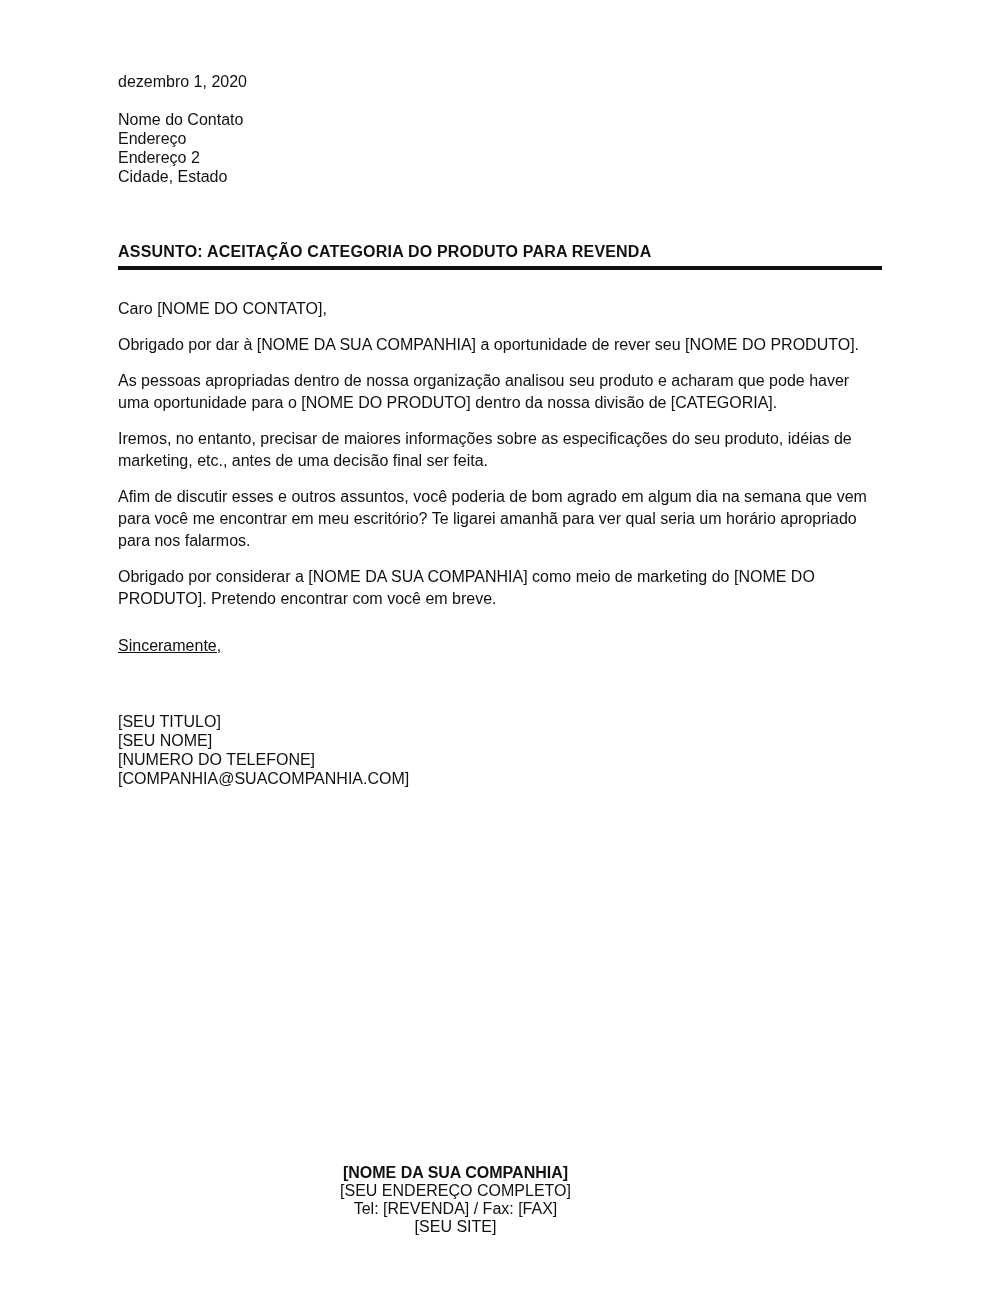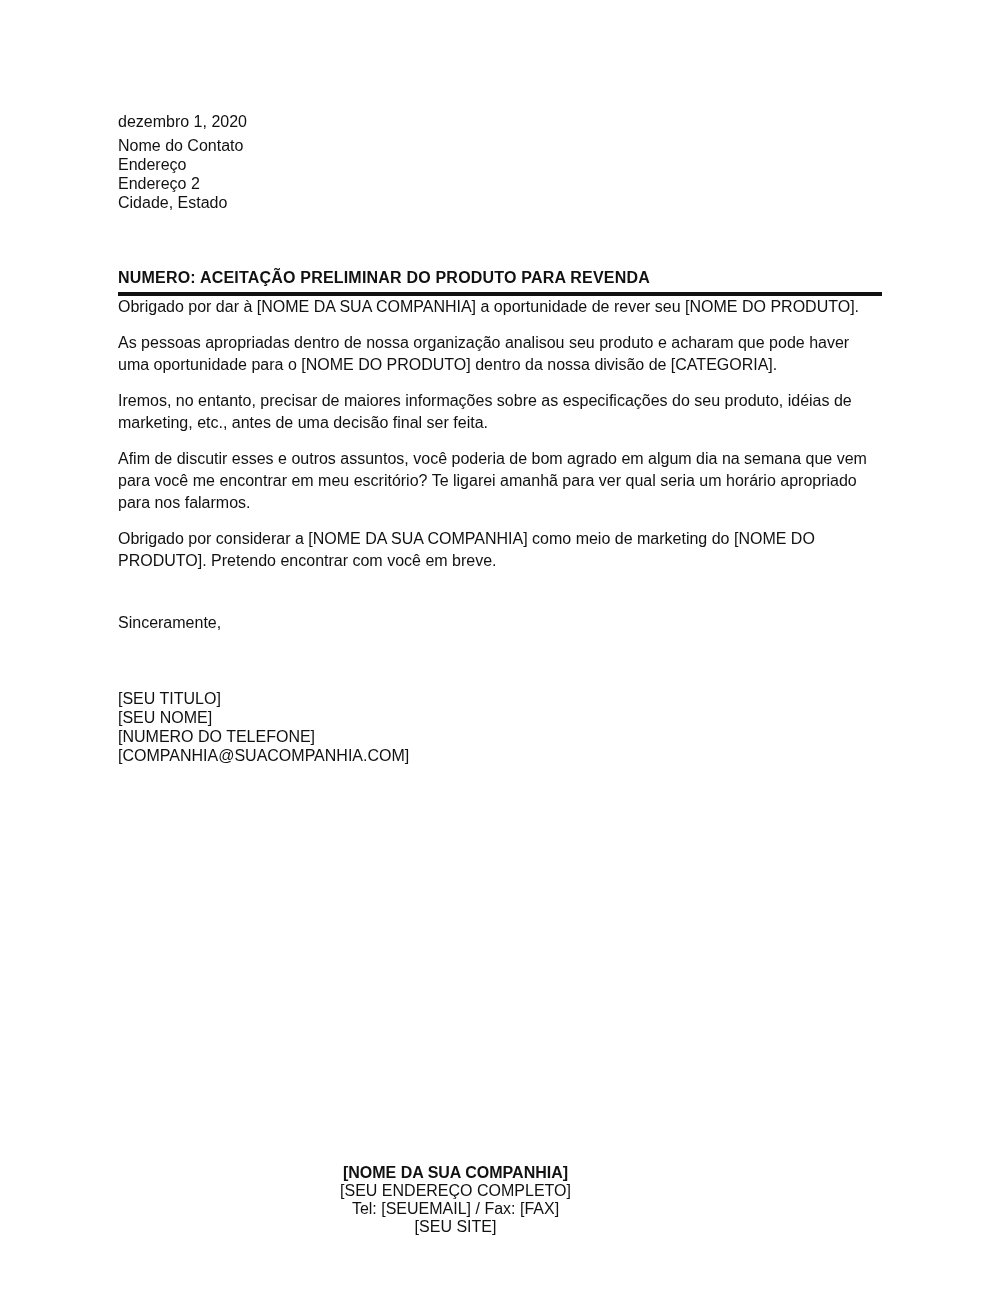--- a/index.html
+++ b/index.html
@@ -12,27 +12,27 @@
     color: #111111;
     font-family: "Liberation Sans", sans-serif;
     font-size: 16px;
     overflow: hidden;
   }
   .content {
     position: absolute;
     left: 118px;
     top: 0;
     width: 764px;
-    padding-top: 112px;
+    padding-top: 72px;
   }
   .date-line {
     line-height: 19px;
   }
   .recipient-block {
-    margin-top: 5px;
+    margin-top: 19px;
   }
   .recipient-block div {
     line-height: 19px;
   }
   .subject {
     margin-top: 56px;
     font-weight: bold;
     line-height: 20px;
     letter-spacing: 0.2px;
   }
@@ -43,22 +43,23 @@
     width: 100%;
   }
   .body-block p {
     line-height: 22px;
     margin-bottom: 14px;
   }
   .body-block p.salutation {
     margin-top: 28px;
   }
   .closing {
-    margin-top: 40px;
+    margin-top: 25px;
     line-height: 22px;
+    text-decoration: underline;
   }
   .signature-block {
     margin-top: 55px;
   }
   .signature-block div {
     line-height: 19px;
   }
   .footer-block {
     position: absolute;
     left: 0;
@@ -81,25 +82,26 @@
 
     <div class="date-line">dezembro 1, 2020</div>
 
     <div class="recipient-block">
       <div>Nome do Contato</div>
       <div>Endereço</div>
       <div>Endereço 2</div>
       <div>Cidade, Estado</div>
     </div>
 
-    <div class="subject">NUMERO: ACEITAÇÃO PRELIMINAR DO PRODUTO PARA REVENDA</div>
+    <div class="subject">ASSUNTO: ACEITAÇÃO CATEGORIA DO PRODUTO PARA REVENDA</div>
 
     <hr class="subject-rule">
 
     <div class="body-block">
+      <p class="salutation">Caro [NOME DO CONTATO],</p>
       <p>Obrigado por dar à [NOME DA SUA COMPANHIA] a oportunidade de rever seu [NOME DO PRODUTO].</p>
       <p>As pessoas apropriadas dentro de nossa organização analisou seu produto e acharam que pode haver uma oportunidade para o [NOME DO PRODUTO] dentro da nossa divisão de [CATEGORIA].</p>
       <p>Iremos, no entanto, precisar de maiores informações sobre as especificações do seu produto, idéias de marketing, etc., antes de uma decisão final ser feita.</p>
       <p>Afim de discutir esses e outros assuntos, você poderia de bom agrado em algum dia na semana que vem para você me encontrar em meu escritório? Te ligarei amanhã para ver qual seria um horário apropriado para nos falarmos.</p>
       <p>Obrigado por considerar a [NOME DA SUA COMPANHIA] como meio de marketing do [NOME DO PRODUTO]. Pretendo encontrar com você em breve.</p>
     </div>
 
     <p class="closing">Sinceramente,</p>
 
     <div class="signature-block">
@@ -107,16 +109,16 @@
       <div>[SEU NOME]</div>
       <div>[NUMERO DO TELEFONE]</div>
       <div>[COMPANHIA@SUACOMPANHIA.COM]</div>
     </div>
 
   </div>
 
   <div class="footer-block">
     <div class="footer-company">[NOME DA SUA COMPANHIA]</div>
     <div>[SEU ENDEREÇO COMPLETO]</div>
-    <div>Tel: [SEUEMAIL] / Fax: [FAX]</div>
+    <div>Tel: [REVENDA] / Fax: [FAX]</div>
     <div>[SEU SITE]</div>
   </div>
 </div>
 
 </body></html>

